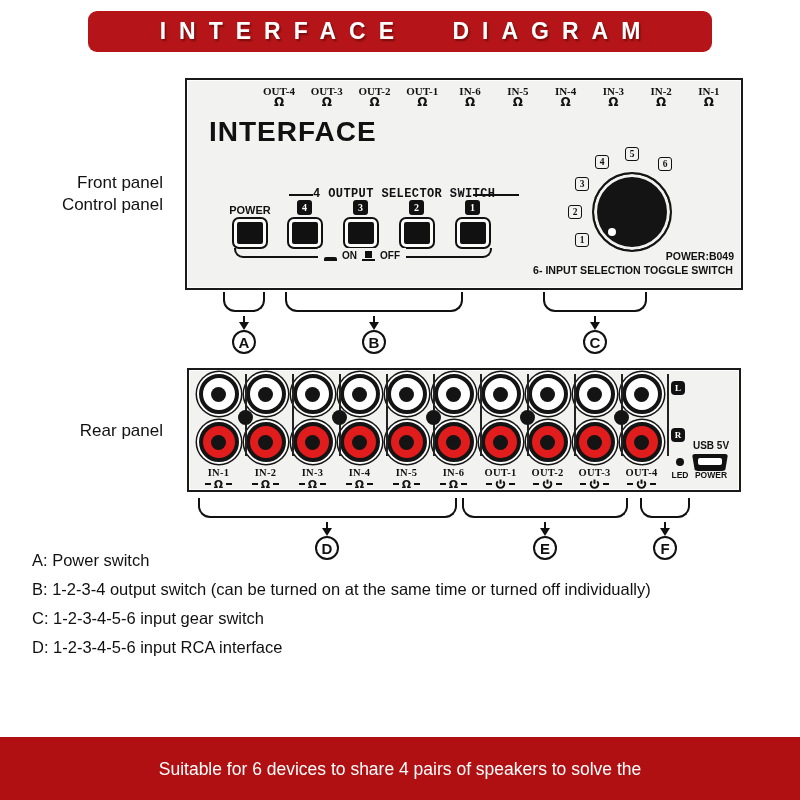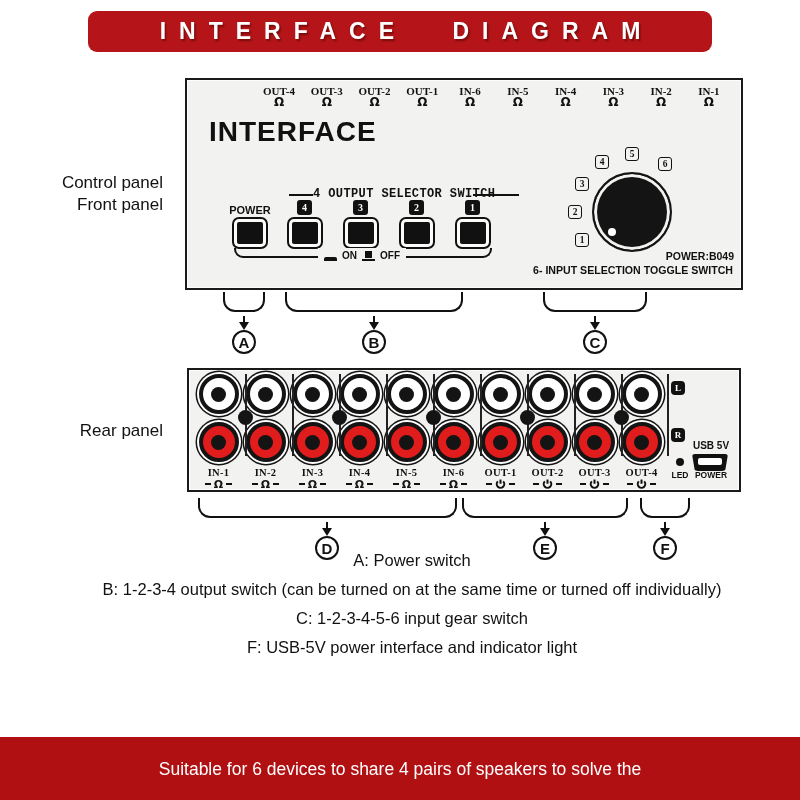--- a/index.html
+++ b/index.html
@@ -96,42 +96,42 @@
     font-family:"Liberation Serif", serif; font-weight:bold; font-size:9px; display:flex; align-items:center; justify-content:center; }
   .usb-label { position:absolute; left:498px; top:70px; width:48px; text-align:center; font-size:10px; font-weight:bold; color:#111; }
   .usb-port { position:absolute; left:503px; top:84px; width:36px; height:17px; background:#111;
     border-radius:3px 3px 6px 6px; clip-path:polygon(0 0,100% 0,92% 100%,8% 100%); }
   .usb-port::after { content:""; position:absolute; left:6px; top:4px; width:24px; height:7px; background:#fff; border-radius:2px; }
   .led-dot { position:absolute; left:487px; top:88px; width:8px; height:8px; background:#111; border-radius:50%; }
   .led-label { position:absolute; left:476px; top:100px; width:30px; text-align:center; font-size:8.5px; font-weight:bold; color:#111; }
   .powerport-label { position:absolute; left:501px; top:100px; width:42px; text-align:center; font-size:8.5px; font-weight:bold; color:#111; }
 
   
-  .legend { position:absolute; left:32px; top:546px; width:760px;text-align:center; }
+  .legend { position:absolute; left:32px; top:546px; width:760px; }
   .legend div { font-size:16.5px; color:#111; line-height:29px; white-space:nowrap; }
 
   
   .banner-bottom { position:absolute; left:0; top:737px; width:800px; height:63px; background:#b11013;
     display:flex; flex-direction:column; align-items:center; justify-content:center; gap:2px; }
   .banner-bottom span { color:#fff; font-size:17.5px; line-height:24px; }
 
   .psvg { display:block; }
 </style>
 </head>
 <body>
 
 <div id="stage">
 
   <div class="banner-top">
     <span>INTERFACE DIAGRAM</span>
   </div>
 
   <div class="side-label front">
+    <div>Front panel</div>
     <div>Control panel</div>
-    <div>Front panel</div>
   </div>
   <div class="side-label rear">
     <div>Rear panel</div>
   </div>
 
   <div id="front-panel" class="panel">
 
     <div class="jack-row">
       <div class="jack">
           <span class="jlabel">OUT-4</span>
@@ -398,20 +398,20 @@
       <div class="head"></div>
     </div>
   <div class="marker-circle" style="left:315px;top:536px;">D</div>
   <div class="marker-circle" style="left:533px;top:536px;">E</div>
   <div class="marker-circle" style="left:653px;top:536px;">F</div>
 
   <div class="legend">
     <div>A: Power switch</div>
     <div>B: 1-2-3-4 output switch (can be turned on at the same time or turned off individually)</div>
     <div>C: 1-2-3-4-5-6 input gear switch</div>
-    <div>F: USB-5V power interface and indicator light</div>
+    <div>D: 1-2-3-4-5-6 input RCA interface</div>
   </div>
 
   <div class="banner-bottom">
     <span>Suitable for 6 devices to share 4 pairs of speakers to solve the</span>
   </div>
 
 </div>
 
 </body></html>

